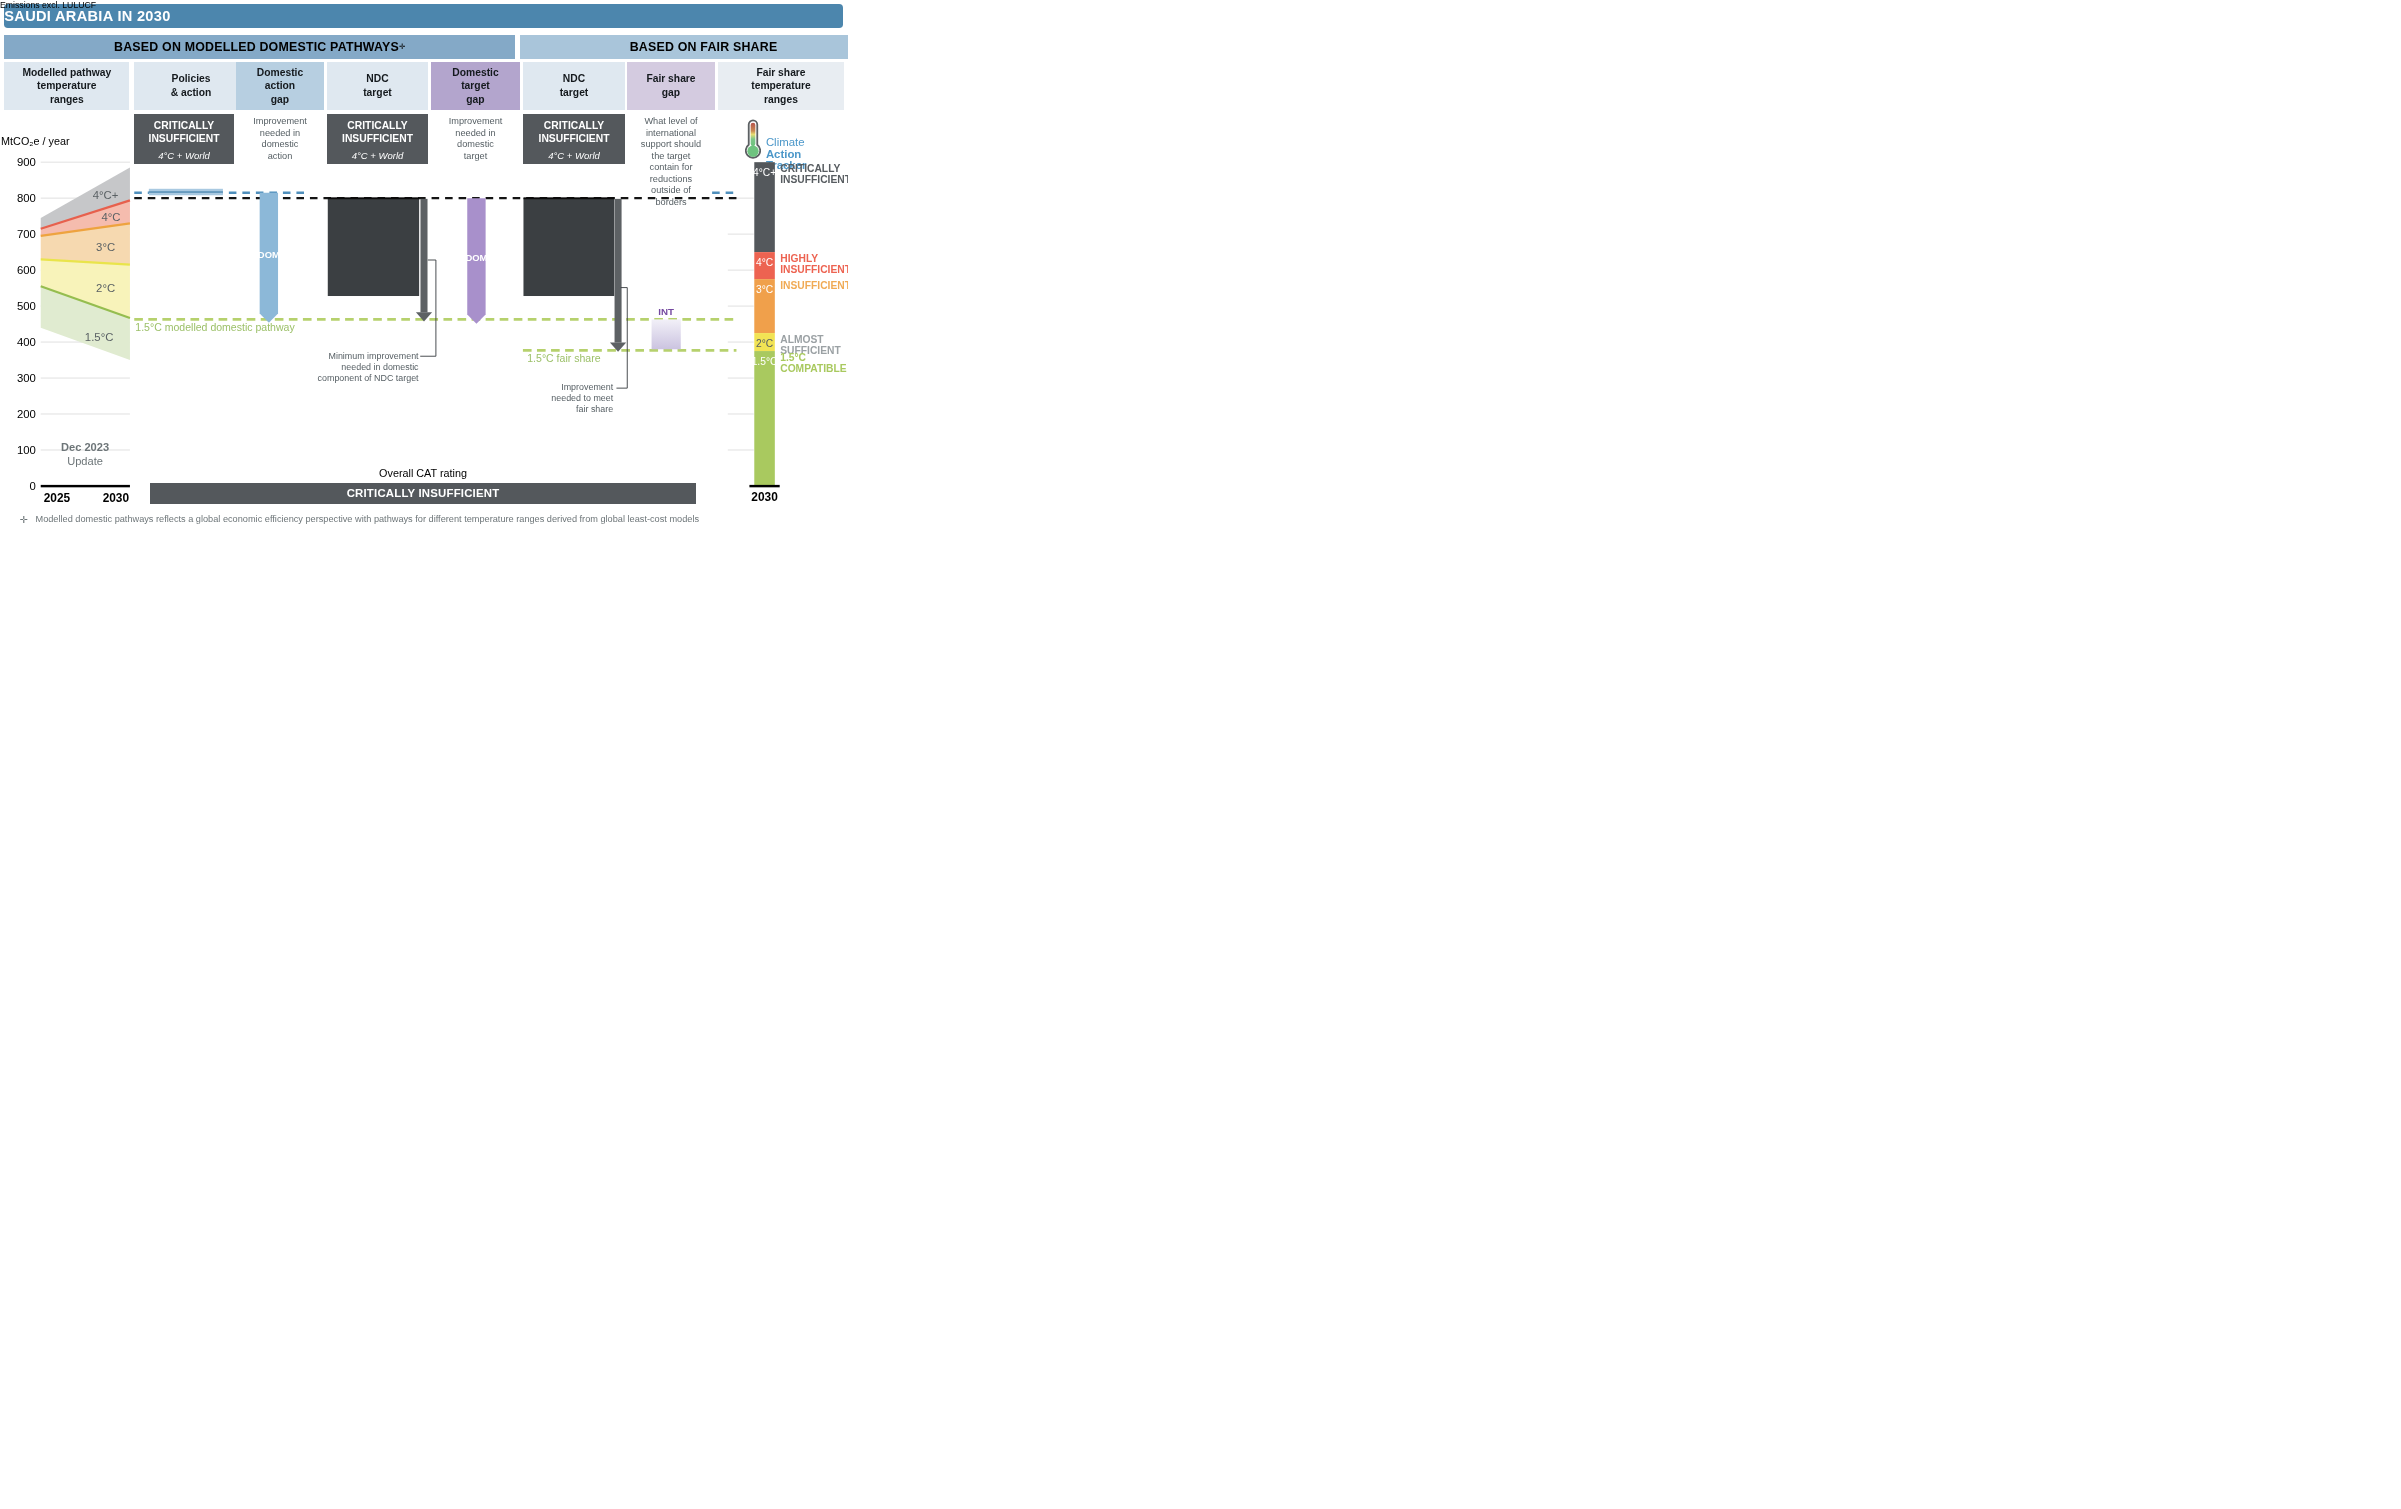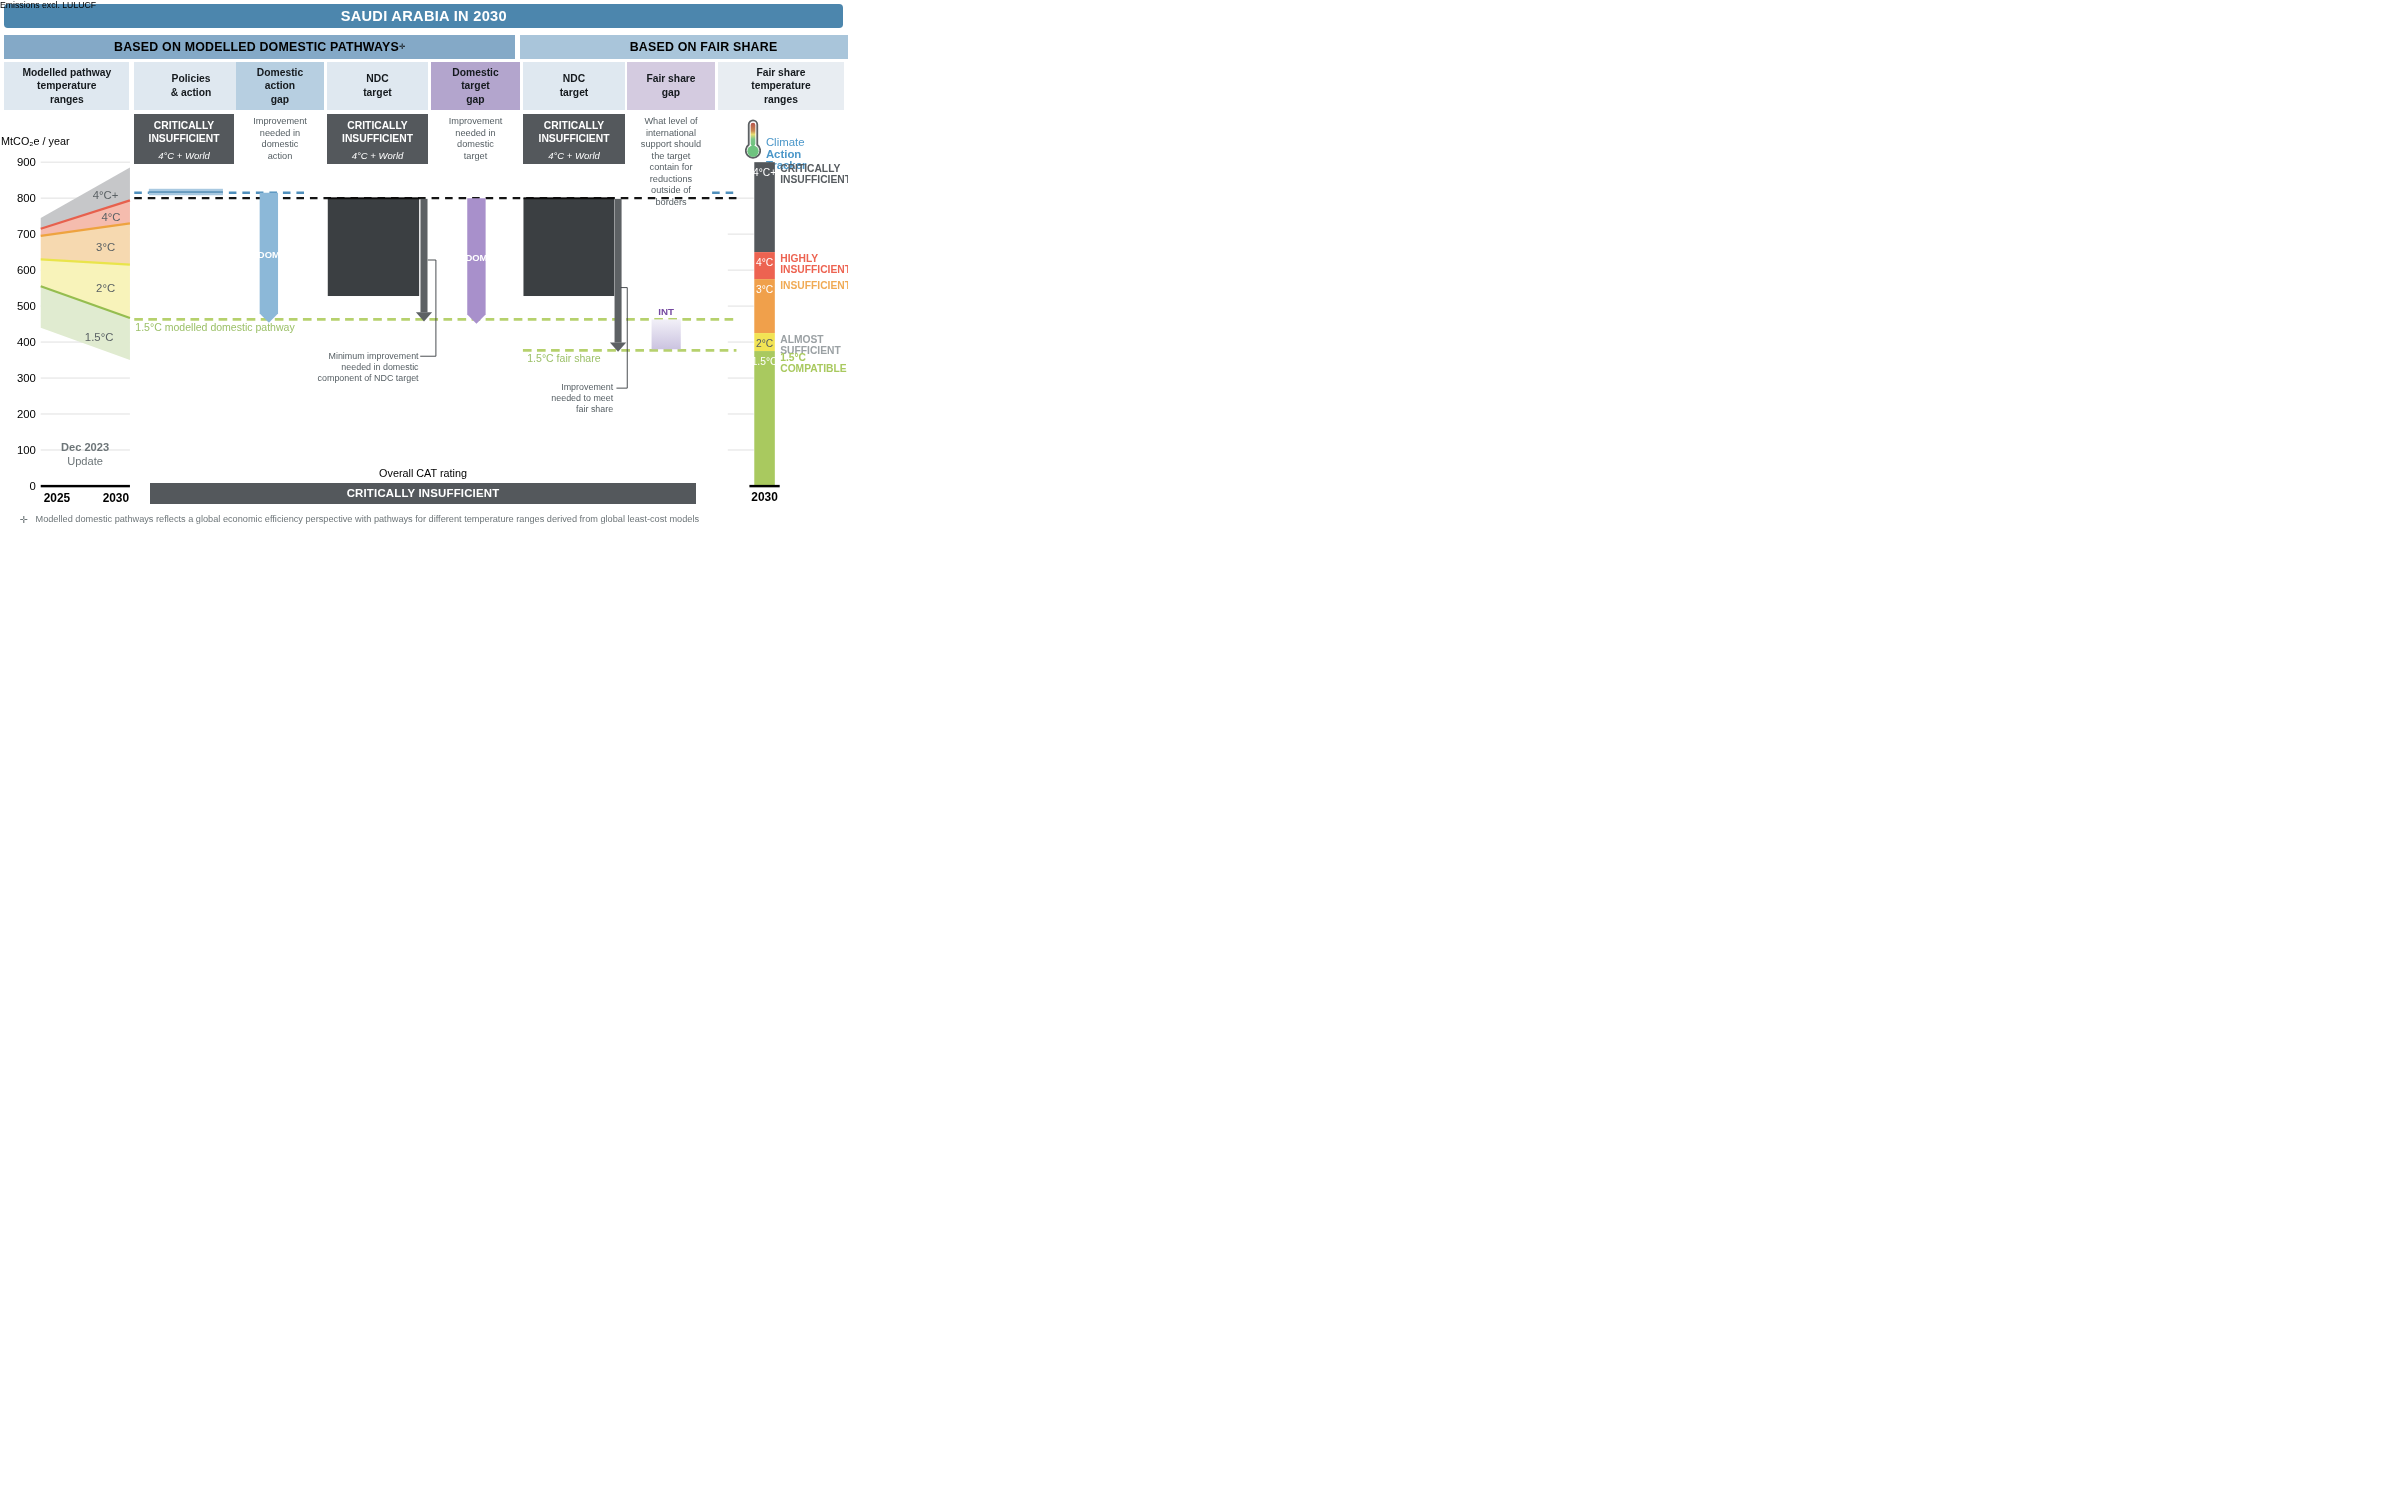--- a/index.html
+++ b/index.html
@@ -1,21 +1,21 @@
 <!DOCTYPE html>
 <html style="font-size:8.7px"><head>
 <meta charset="utf-8">
 <style>
   html,body{margin:0;padding:0;background:#ffffff;}
   body{font-family:"Liberation Sans","DejaVu Sans",sans-serif;}
   #canvas{position:relative;width:848px;height:533px;background:#fff;overflow:hidden;}
   .abs{position:absolute;}
   .pre{white-space:pre-line;}
   #title-bar{left:4.3px;top:4.3px;width:839px;height:24px;border-radius:3.8px;
-    display:flex;align-items:center;justify-content:center;color:#fff;font-weight:bold;font-size:14.6px;letter-spacing:0.3px;}
+    display:flex;align-items:center;justify-content:flex-start;color:#fff;font-weight:bold;font-size:14.6px;letter-spacing:0.3px;}
   .hdr{top:35px;height:24px;display:flex;align-items:center;justify-content:center;color:#000000;font-weight:bold;font-size:12.4px;letter-spacing:0.2px;}
   #hdr-left{left:4.3px;width:511px;}
   #hdr-right{left:520px;width:323px;padding-left:22px;}
   .hdr sup{font-size:7.6px;line-height:0;}
   .col{top:62px;height:48px;display:flex;align-items:center;justify-content:center;text-align:center;
     font-weight:bold;font-size:10.3px;line-height:1.32;color:#14191d;}
   .rate-box{top:114px;height:50px;color:#fff;text-align:center;padding-top:6px;box-sizing:border-box;}
   .rate-box .r1{font-weight:bold;font-size:10.3px;line-height:1.22;}
   .rate-box .r2{font-style:italic;font-size:9.5px;margin-top:4.9px;}
   .gap-text{top:116px;text-align:center;font-size:9.2px;line-height:1.25;color:#555e63;}

